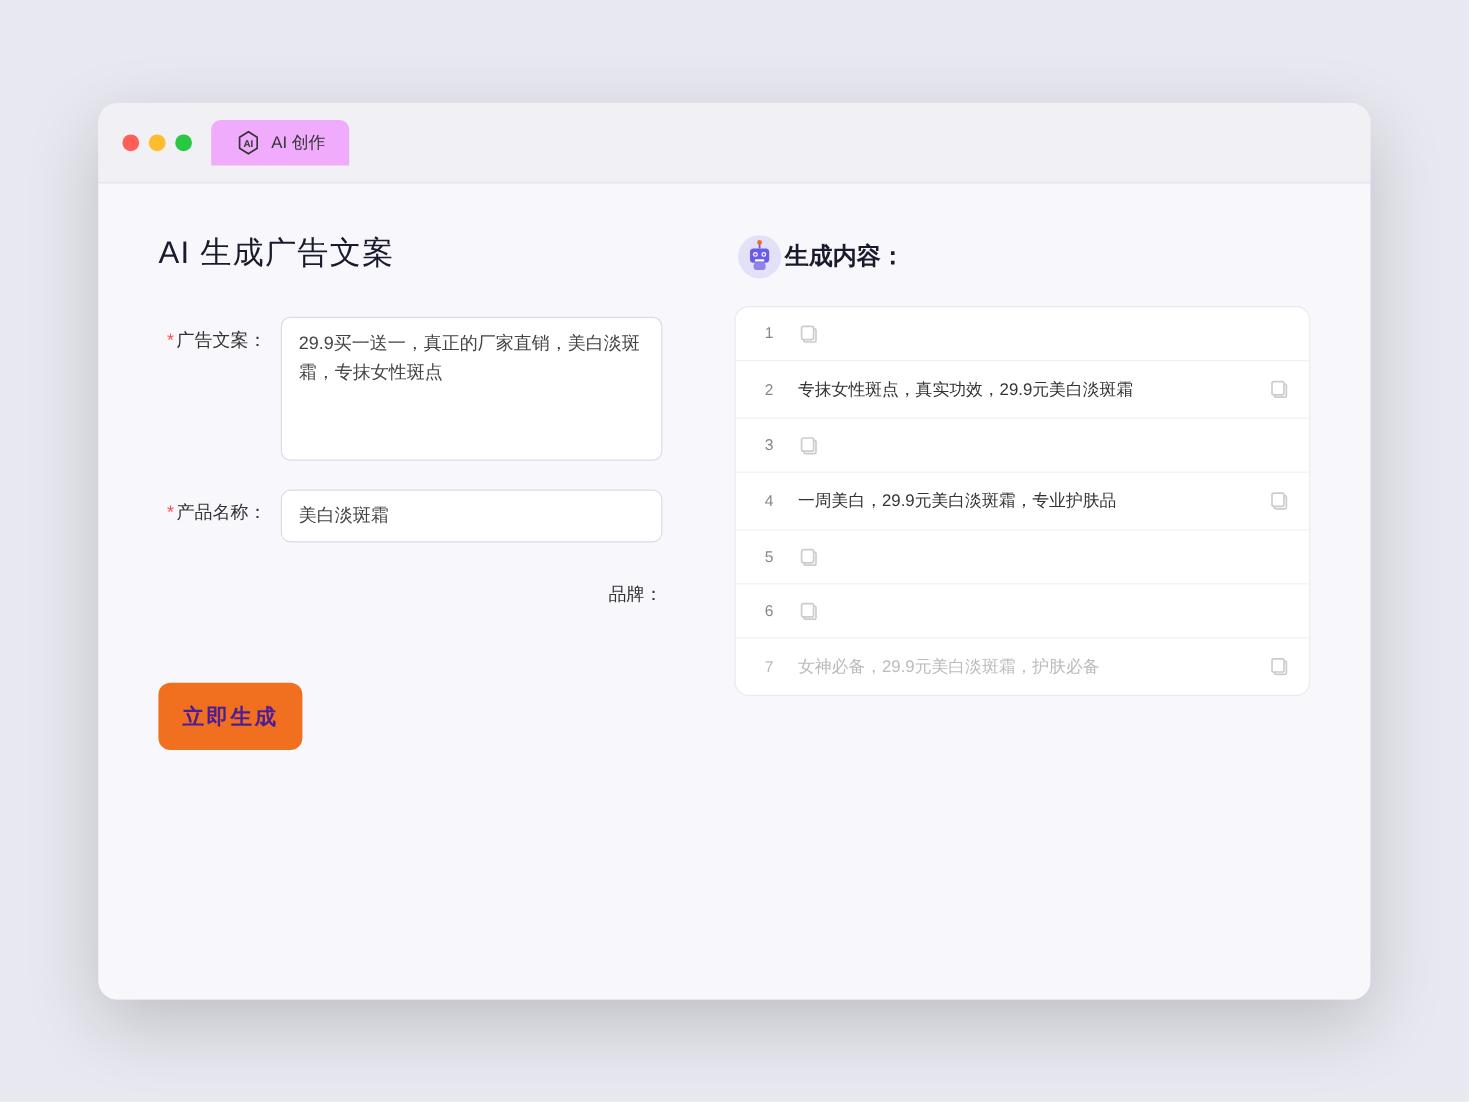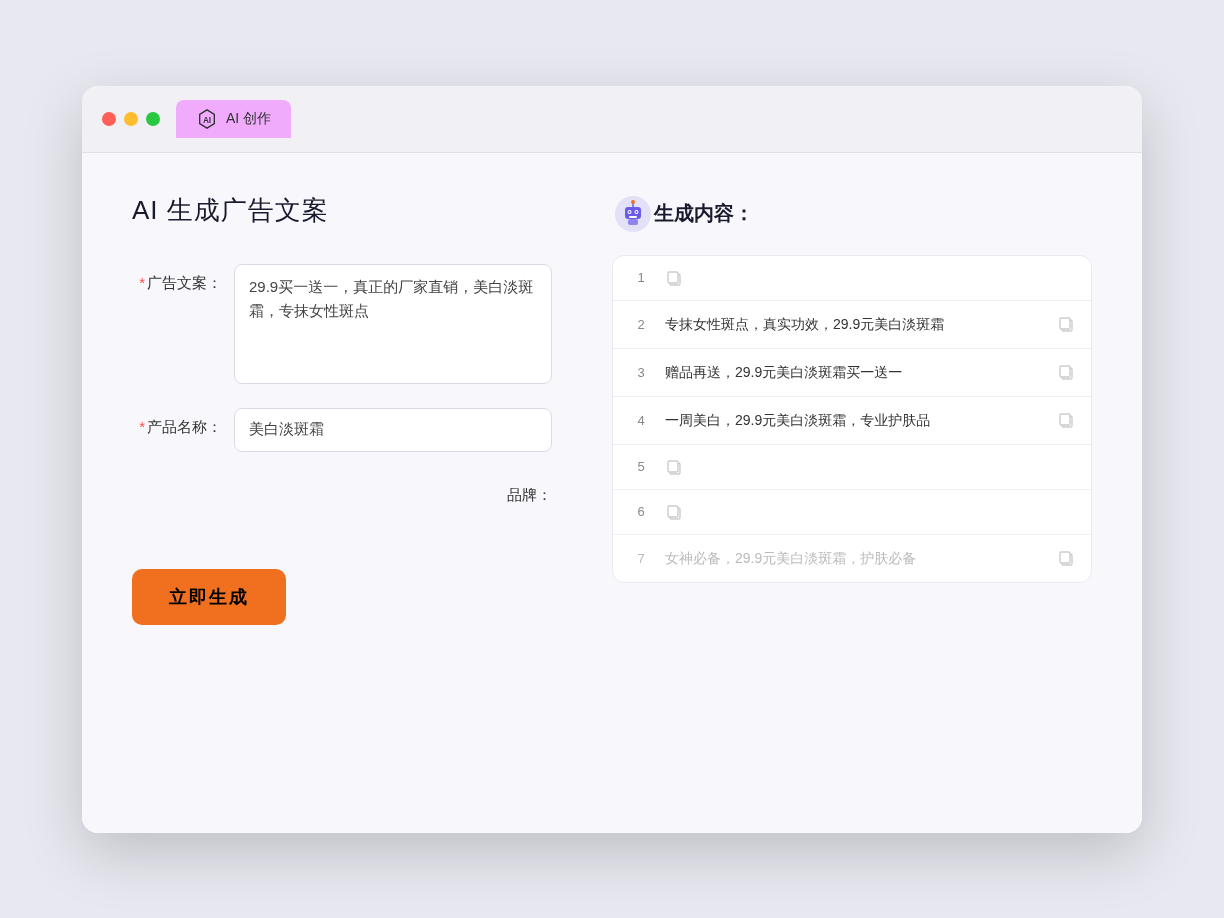--- a/index.html
+++ b/index.html
@@ -132,24 +132,24 @@
       color: #444;
       background: #fff;
       height: 44px;
       font-family: inherit;
       outline: none;
     }
 
     .generate-btn {
       margin-top: 40px;
       background: #f07020;
-      color: #000000;
+      color: #4c1d95;
       border: none;
       border-radius: 10px;
-      padding: 16px 37px;
+      padding: 16px 20px;
       font-size: 18px;
       font-weight: 600;
       cursor: pointer;
       letter-spacing: 2px;
       font-family: inherit;
     }
 
     
     .right-panel {
       flex: 1;
@@ -316,21 +316,20 @@
               <div class="table-row row-2">
       <span class="row-num">2</span>
       <span class="row-text">专抹女性斑点，真实功效，29.9元美白淡斑霜</span>
       <svg class="copy-icon" viewBox="0 0 18 18" fill="none">
         <rect x="5" y="5" width="10" height="11" rx="1.5" stroke="#ccc" stroke-width="1.4"></rect>
         <rect x="3" y="3" width="10" height="11" rx="1.5" stroke="#ccc" stroke-width="1.4" fill="white"></rect>
       </svg>
     </div>
               <div class="table-row row-3">
       <span class="row-num">3</span>
-      <span class="row-text">赠品再送，29.9元美白淡斑霜买一送一</span>
       <svg class="copy-icon" viewBox="0 0 18 18" fill="none">
         <rect x="5" y="5" width="10" height="11" rx="1.5" stroke="#ccc" stroke-width="1.4"></rect>
         <rect x="3" y="3" width="10" height="11" rx="1.5" stroke="#ccc" stroke-width="1.4" fill="white"></rect>
       </svg>
     </div>
               <div class="table-row row-4">
       <span class="row-num">4</span>
       <span class="row-text">一周美白，29.9元美白淡斑霜，专业护肤品</span>
       <svg class="copy-icon" viewBox="0 0 18 18" fill="none">
         <rect x="5" y="5" width="10" height="11" rx="1.5" stroke="#ccc" stroke-width="1.4"></rect>

